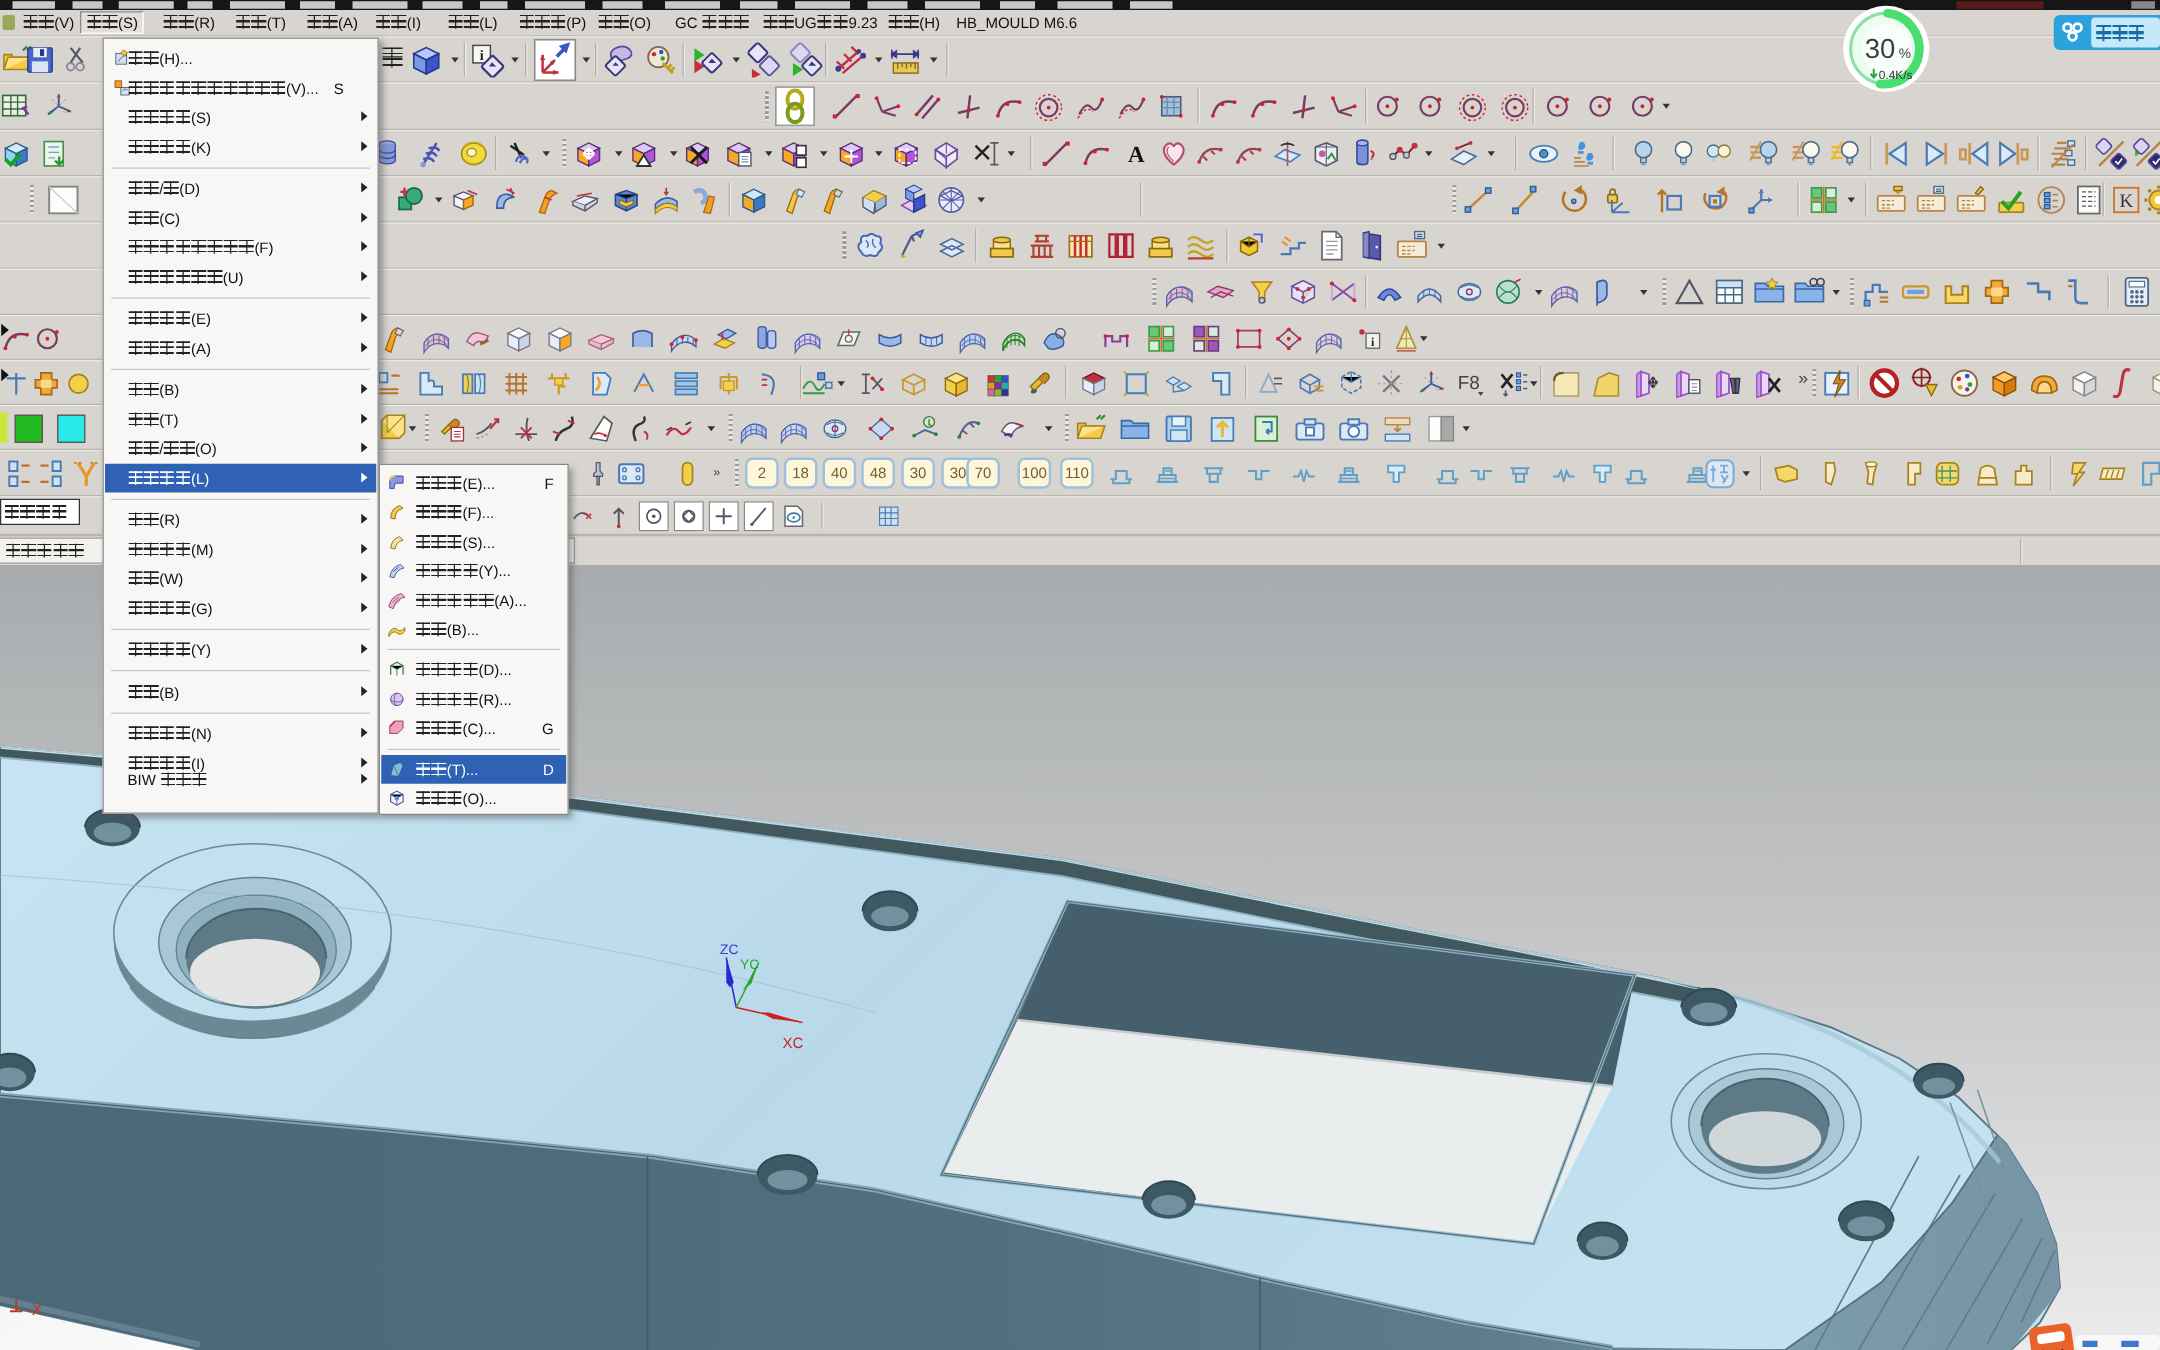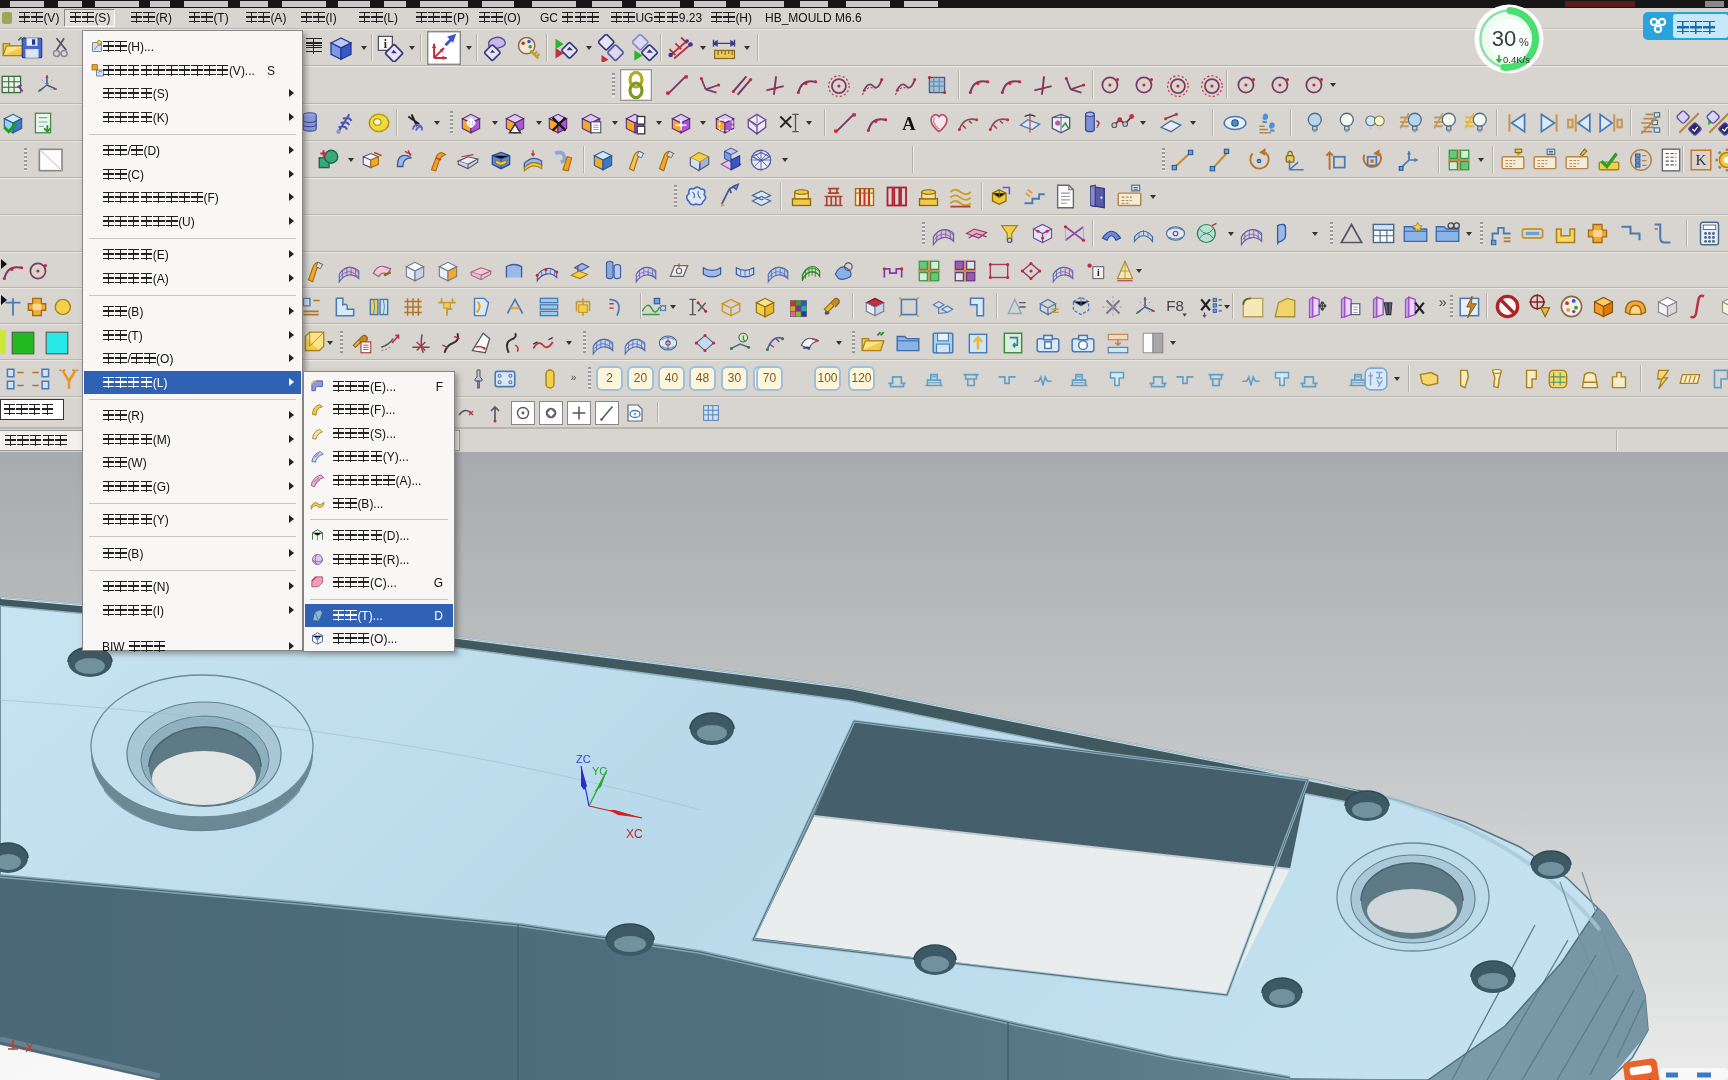--- a/index.html
+++ b/index.html
@@ -1925,28 +1925,28 @@
         <rect x="8" y="3" width="8" height="18" rx="4" fill="#f2d04a" stroke="#a8821e" stroke-width="1.4"></rect>
       </svg>
     </span>
     <span class="ic" style="left:564px;top:8px">
       <svg width="20" height="20" viewBox="0 0 24 24">
         <text x="8" y="14" font-size="12" fill="#444" font-family="Liberation Sans">»</text>
       </svg>
     </span>
     <span class="hnd" style="left:588px"></span>
     <span class="numbox" style="left:596px">2</span>
-    <span class="numbox" style="left:627px">20</span>
+    <span class="numbox" style="left:627px">18</span>
     <span class="numbox" style="left:658px">40</span>
     <span class="numbox" style="left:689px">48</span>
     <span class="numbox" style="left:721px">30</span>
     <span class="numbox" style="left:753px">30</span>
-    <span class="numbox" style="left:756px">70</span>
+    <span class="numbox" style="left:773px">70</span>
     <span class="numbox" style="left:814px">100</span>
-    <span class="numbox" style="left:848px">120</span>
+    <span class="numbox" style="left:848px">110</span>
     <span class="ic" style="left:884px;top:5px">
       <svg width="26" height="26" viewBox="0 0 24 24">
         <path d="M4,16 h4 v-6 h8 v6 h4 M6,16 v3 h12 v-3" fill="none" stroke="#5f9fc8" stroke-width="1.5"></path>
       </svg>
     </span>
     <span class="ic" style="left:921px;top:5px">
       <svg width="26" height="26" viewBox="0 0 24 24">
         <path d="M4,18 h16 M6,18 v-5 h12 v5 M9,13 v-5 h6 v5" fill="none" stroke="#5f9fc8" stroke-width="1.5"></path>
         <path d="M7,15.5 h10 M10,10 h4" stroke="#5f9fc8"></path>
       </svg>
@@ -2371,21 +2371,21 @@
     </div>
     <div class="msep" style="top:538.5px"></div>
     <div class="mi" style="top:544.0px;height:23.5px">
       <span class="mtxt"><i class="cj"></i><i class="cj"></i><i class="cj"></i><i class="cj"></i>(N)</span>
       <span class="marr"></span>
     </div>
     <div class="mi" style="top:567.5px;height:23.5px">
       <span class="mtxt"><i class="cj"></i><i class="cj"></i><i class="cj"></i><i class="cj"></i>(I)</span>
       <span class="marr"></span>
     </div>
-    <div class="mi" style="top:604px;height:23.5px">
+    <div class="mi" style="top:581px;height:23.5px">
       <span class="mtxt">BIW <i class="cj"></i><i class="cj"></i><i class="cj"></i></span>
       <span class="marr"></span>
     </div>
   </div>
 <div class="menu" style="left:303px;top:371px;width:152px;height:281px">
     <div class="mi" style="top:3px;height:23.4px">
       <span class="mico" style="left:4px"><svg width="17" height="17" viewBox="0 0 24 24">
           <path d="M4,18 L4,9 Q4,4 10,4 L19,4 L19,12 L12,12 Q9,12 9,16 L9,18 Z" fill="#8a9ae0" stroke="#3a3a8a"></path>
           <path d="M4,9 Q4,4 10,4" fill="none" stroke="#f2d04a" stroke-width="2"></path>
         </svg></span>

